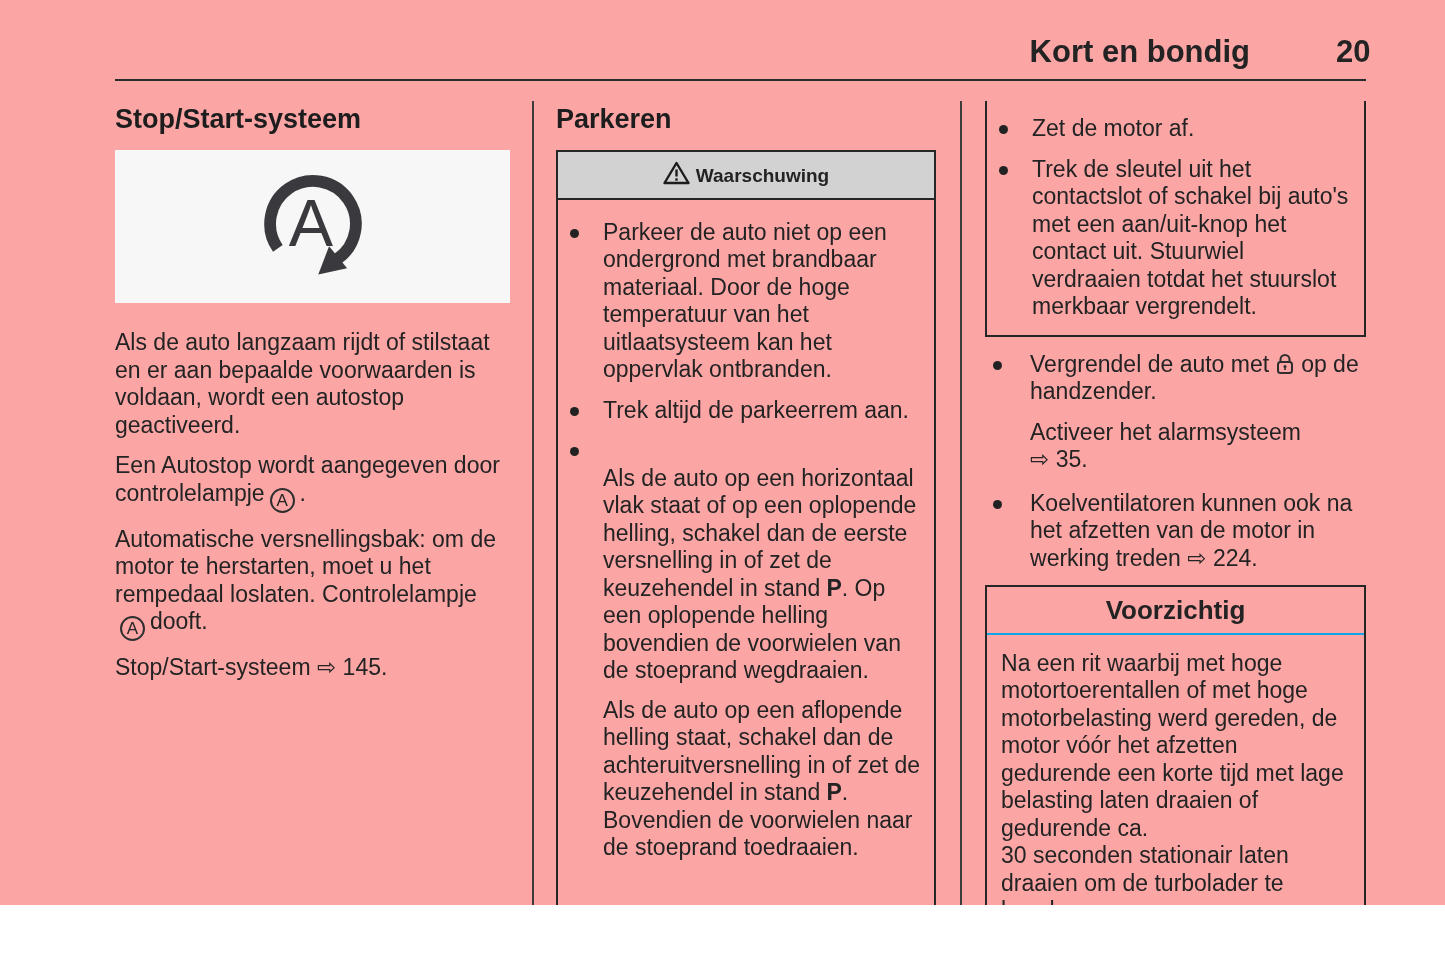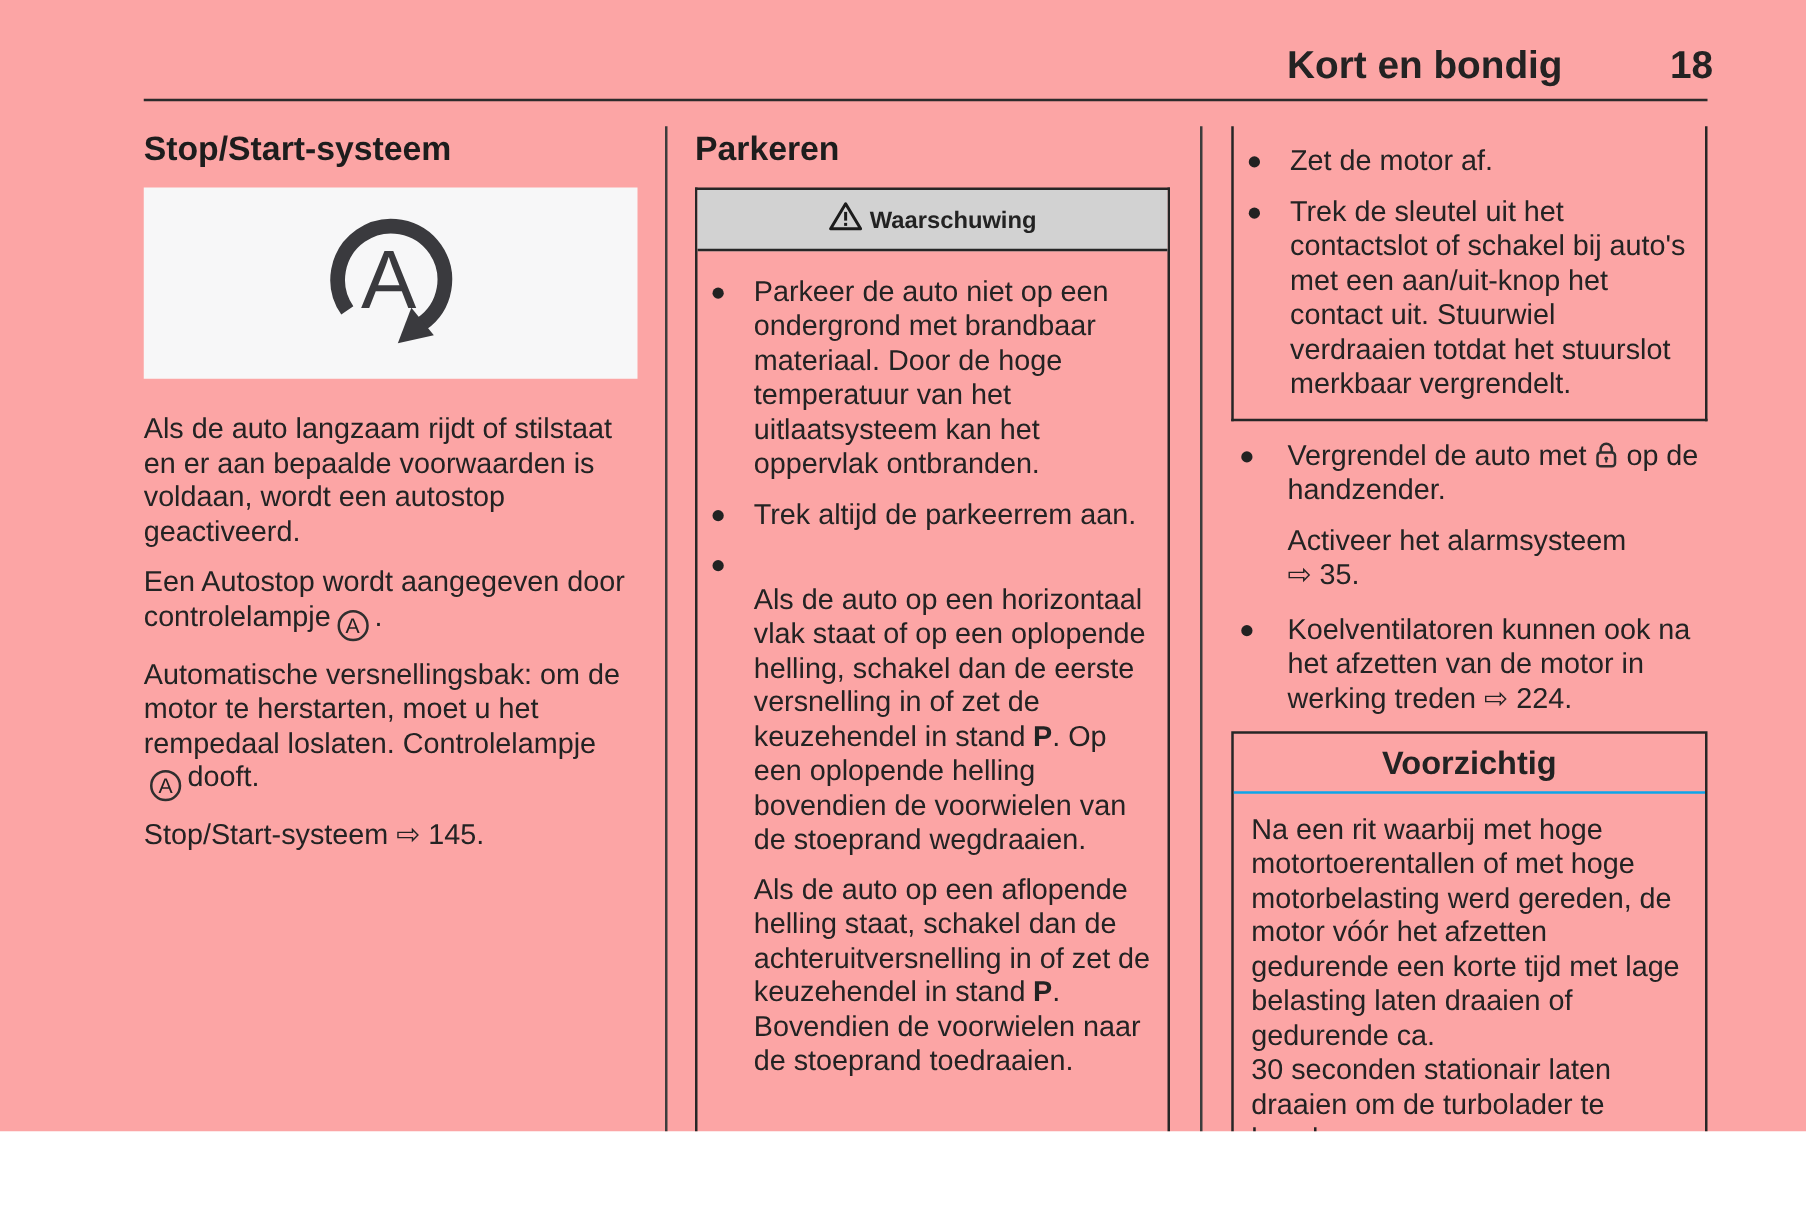--- a/index.html
+++ b/index.html
@@ -50,21 +50,21 @@
   .pbold { font-weight:bold; margin-left:6px; }
   .lock-glyph { display:inline-block; vertical-align:-3px; margin:0 7px; }
 </style>
 </head>
 <body>
 
 <div class="page">
 
   <div class="header">
     <span class="title">Kort en bondig</span>
-    <span class="pagenum">18</span>
+    <span class="pagenum">20</span>
   </div>
 
   <div class="columns">
 
     <div class="col col1">
       <h2 class="colhead">Stop/Start-systeem</h2>
 
       <div class="icon-panel">
         <svg width="150" height="118" viewBox="0 0 140 110">
           <path d="M37.2 74.9 A40 40 0 1 1 92.9 84.8" fill="none" stroke="#3a3a3e" stroke-width="11"></path>

